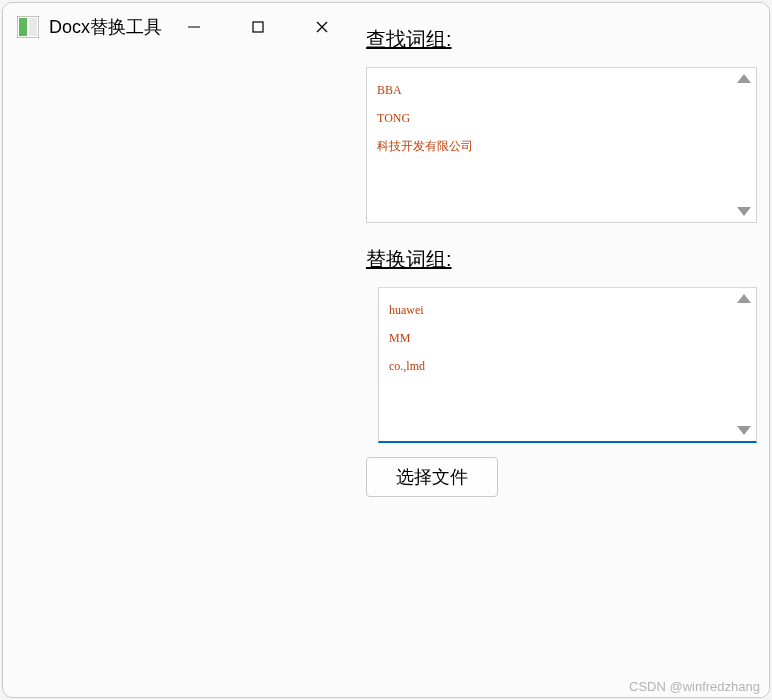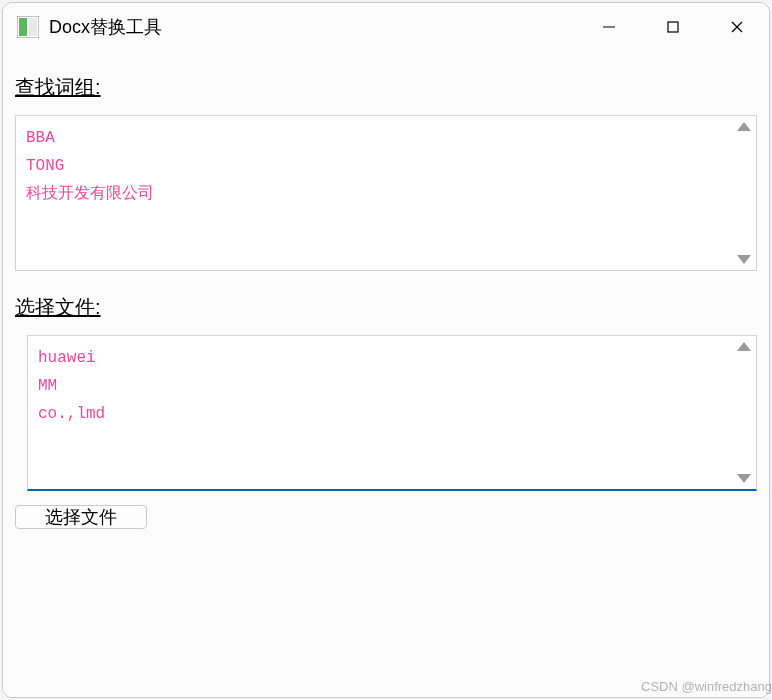--- a/index.html
+++ b/index.html
@@ -16,21 +16,21 @@
     }
     .window {
       width: 768px;
       height: 696px;
       margin: 2px;
       background: #fbfbfb;
       border: 1px solid #c8c8c8;
       border-radius: 10px;
       overflow: hidden;
       display: flex;
-      flex-direction: column;
+      flex-direction: row;
     }
     .titlebar {
       height: 48px;
       display: flex;
       align-items: center;
       padding-left: 14px;
       background: #fbfbfb;
     }
     .app-icon {
       width: 22px;
@@ -90,25 +90,25 @@
     .textbox-wrap.focused {
       border-bottom: 2px solid #0067c0;
       margin-left: 12px;
     }
     .textbox {
       flex: 1;
       border: none;
       outline: none;
       resize: none;
       padding: 8px 10px;
-      font-size: 16px;
+      font-size: 12px;
       line-height: 28px;
-      font-family: Liberation Mono, monospace;
+      font-family: Liberation Serif, serif;
       background: transparent;
-      color: #ec4899;
+      color: #c2410c;
     }
     .spin-controls {
       width: 24px;
       display: flex;
       flex-direction: column;
       justify-content: space-between;
       align-items: center;
       padding: 6px 0;
     }
     .spin-btn {
@@ -121,35 +121,35 @@
       border-right: 7px solid transparent;
       border-bottom: 9px solid #999;
     }
     .spin-down {
       border-left: 7px solid transparent;
       border-right: 7px solid transparent;
       border-top: 9px solid #999;
     }
     .action-btn {
       width: 132px;
-      height: 24px;
+      height: 40px;
       background: #fdfdfd;
       border: 1px solid #c9c9c9;
       border-radius: 4px;
       font-size: 18px;
       font-family: "Microsoft YaHei", sans-serif;
       cursor: pointer;
       margin-bottom: 18px;
       display: flex;
       align-items: center;
       justify-content: center;
     }
     .watermark {
       position: absolute;
-      right: 0;
+      right: 12px;
       bottom: 6px;
       font-size: 13px;
       color: rgba(120,120,120,0.55);
       pointer-events: none;
     }
   </style>
 </head>
 <body>
 
 <div class="window">
@@ -187,21 +187,21 @@
     <div class="textbox-wrap">
       <textarea class="textbox" spellcheck="false" style="">BBA
 TONG
 科技开发有限公司</textarea>
       <div class="spin-controls">
         <div class="spin-btn spin-up"></div>
         <div class="spin-btn spin-down"></div>
       </div>
     </div>
 
-    <div class="field-label">选择文件:</div>
+    <div class="field-label">替换词组:</div>
     <div class="textbox-wrap focused">
       <textarea class="textbox" spellcheck="false" style="">huawei
 MM
 co.,lmd</textarea>
       <div class="spin-controls">
         <div class="spin-btn spin-up"></div>
         <div class="spin-btn spin-down"></div>
       </div>
     </div>
 

